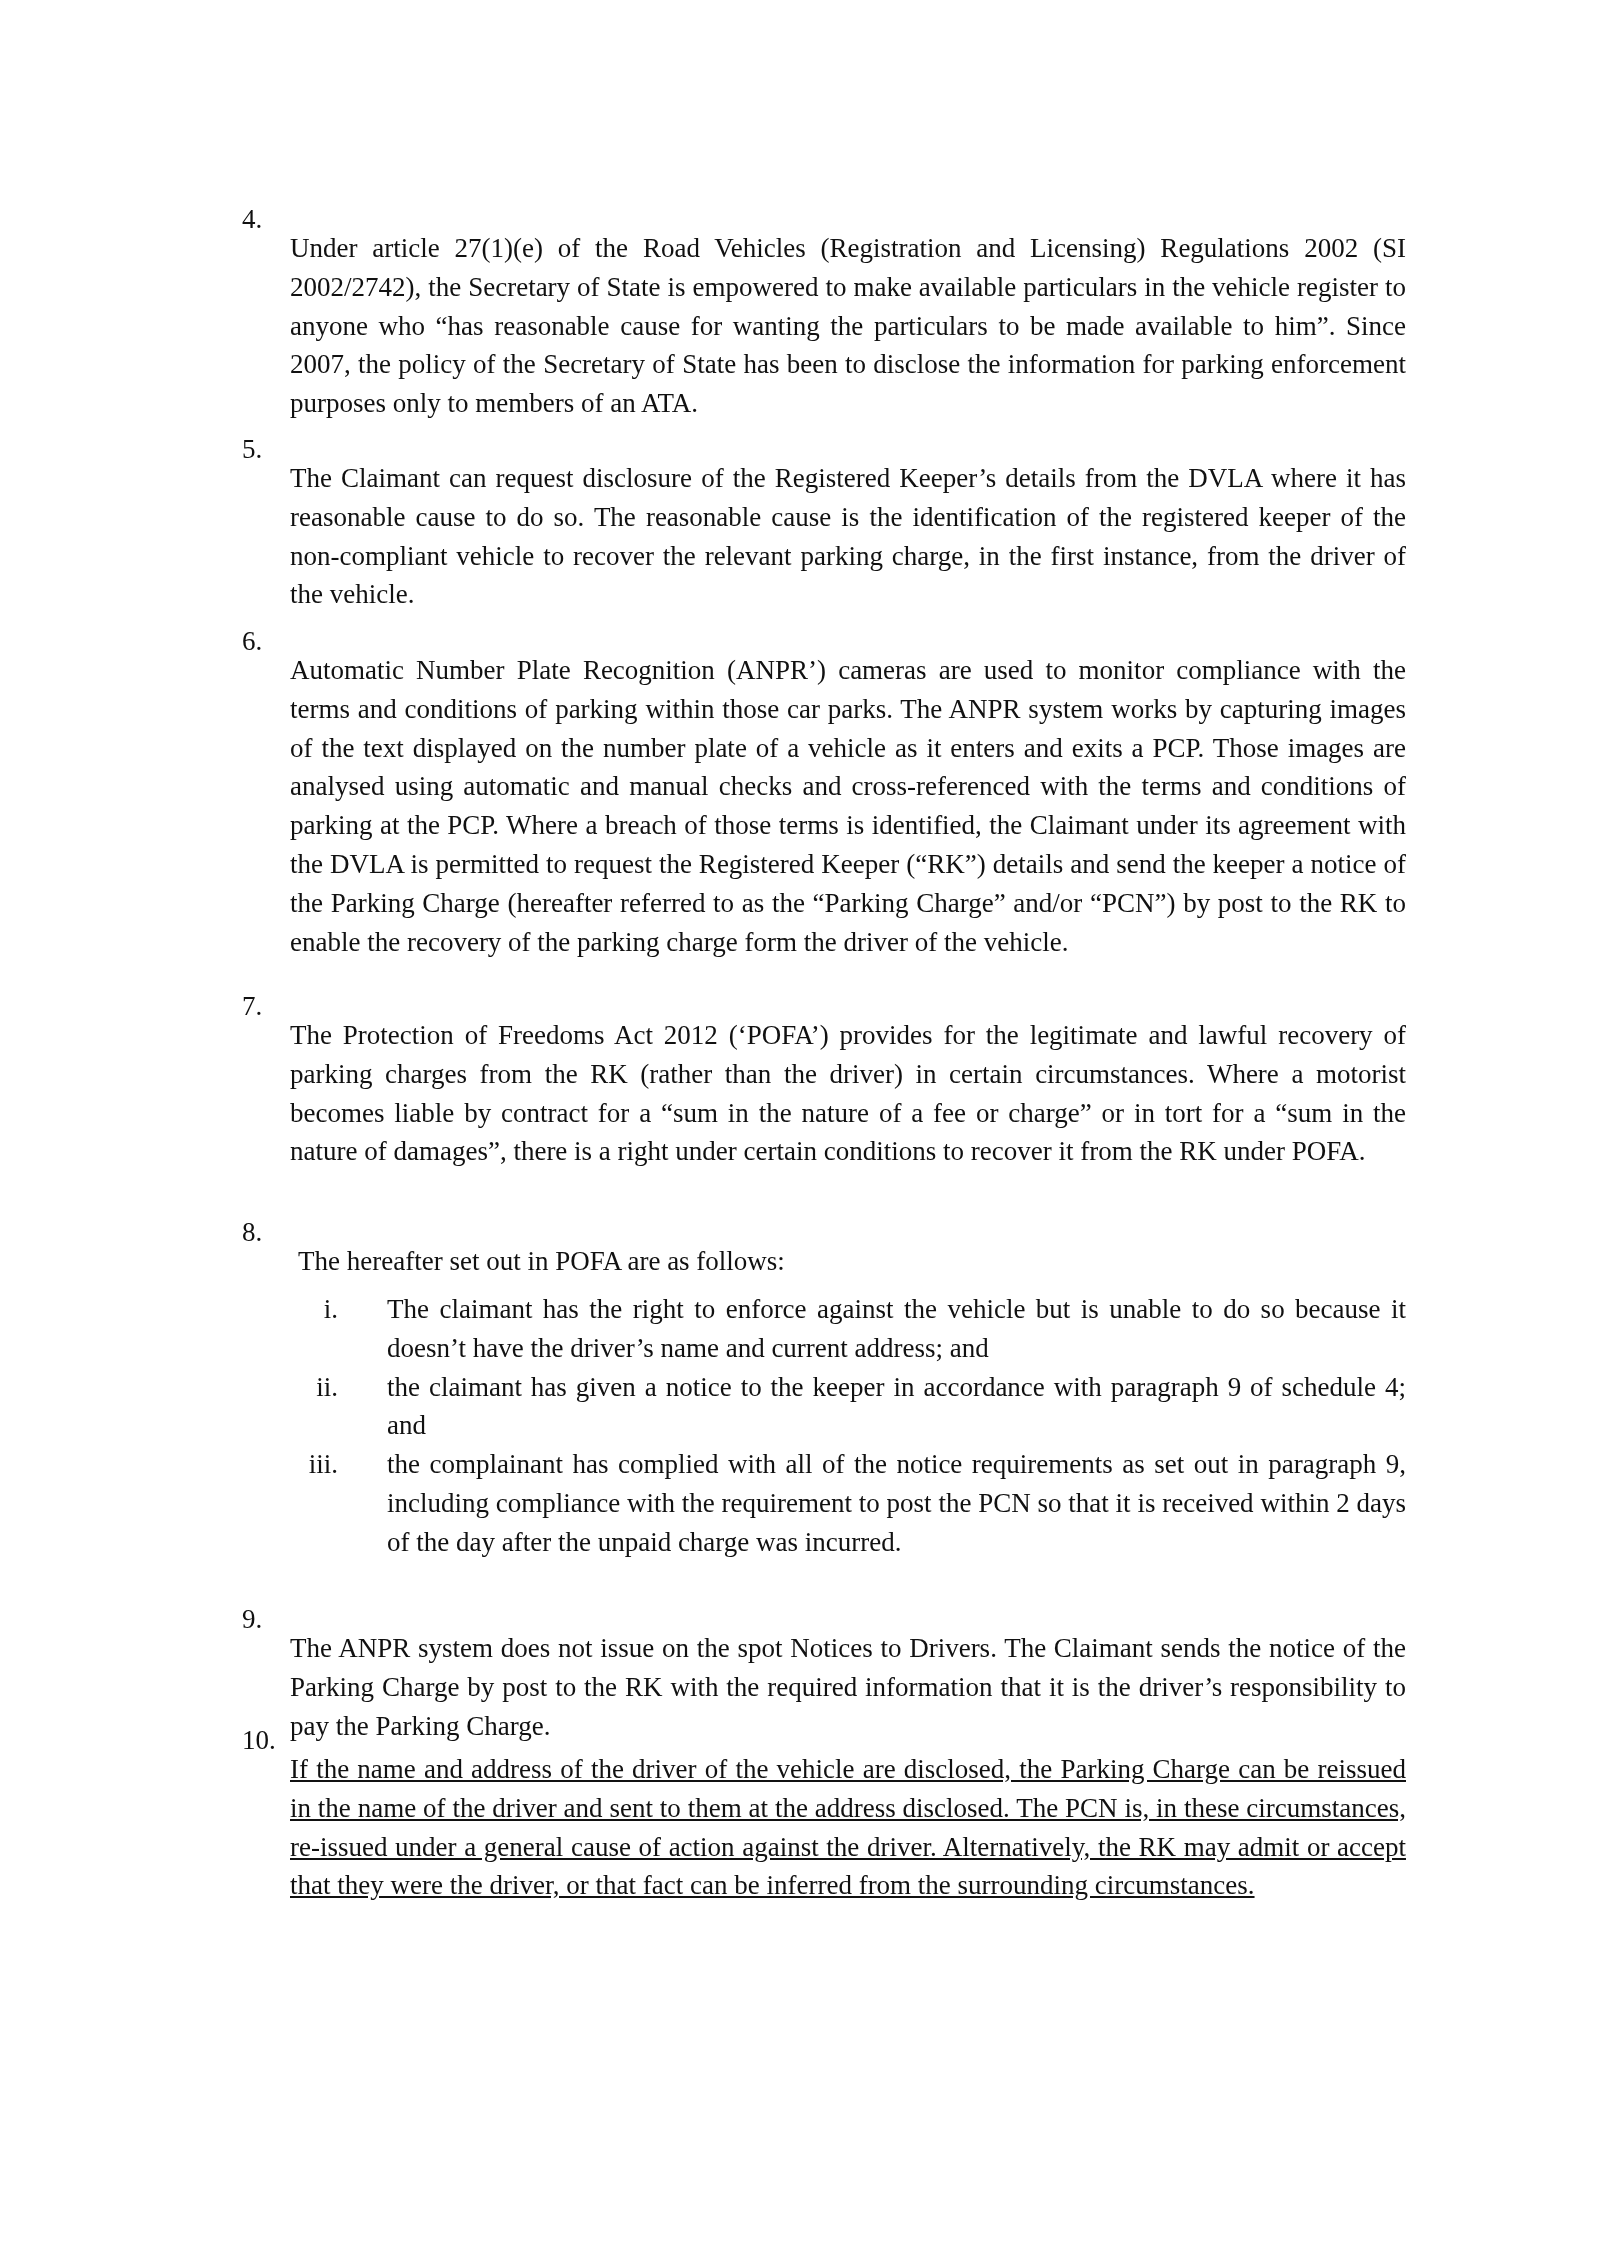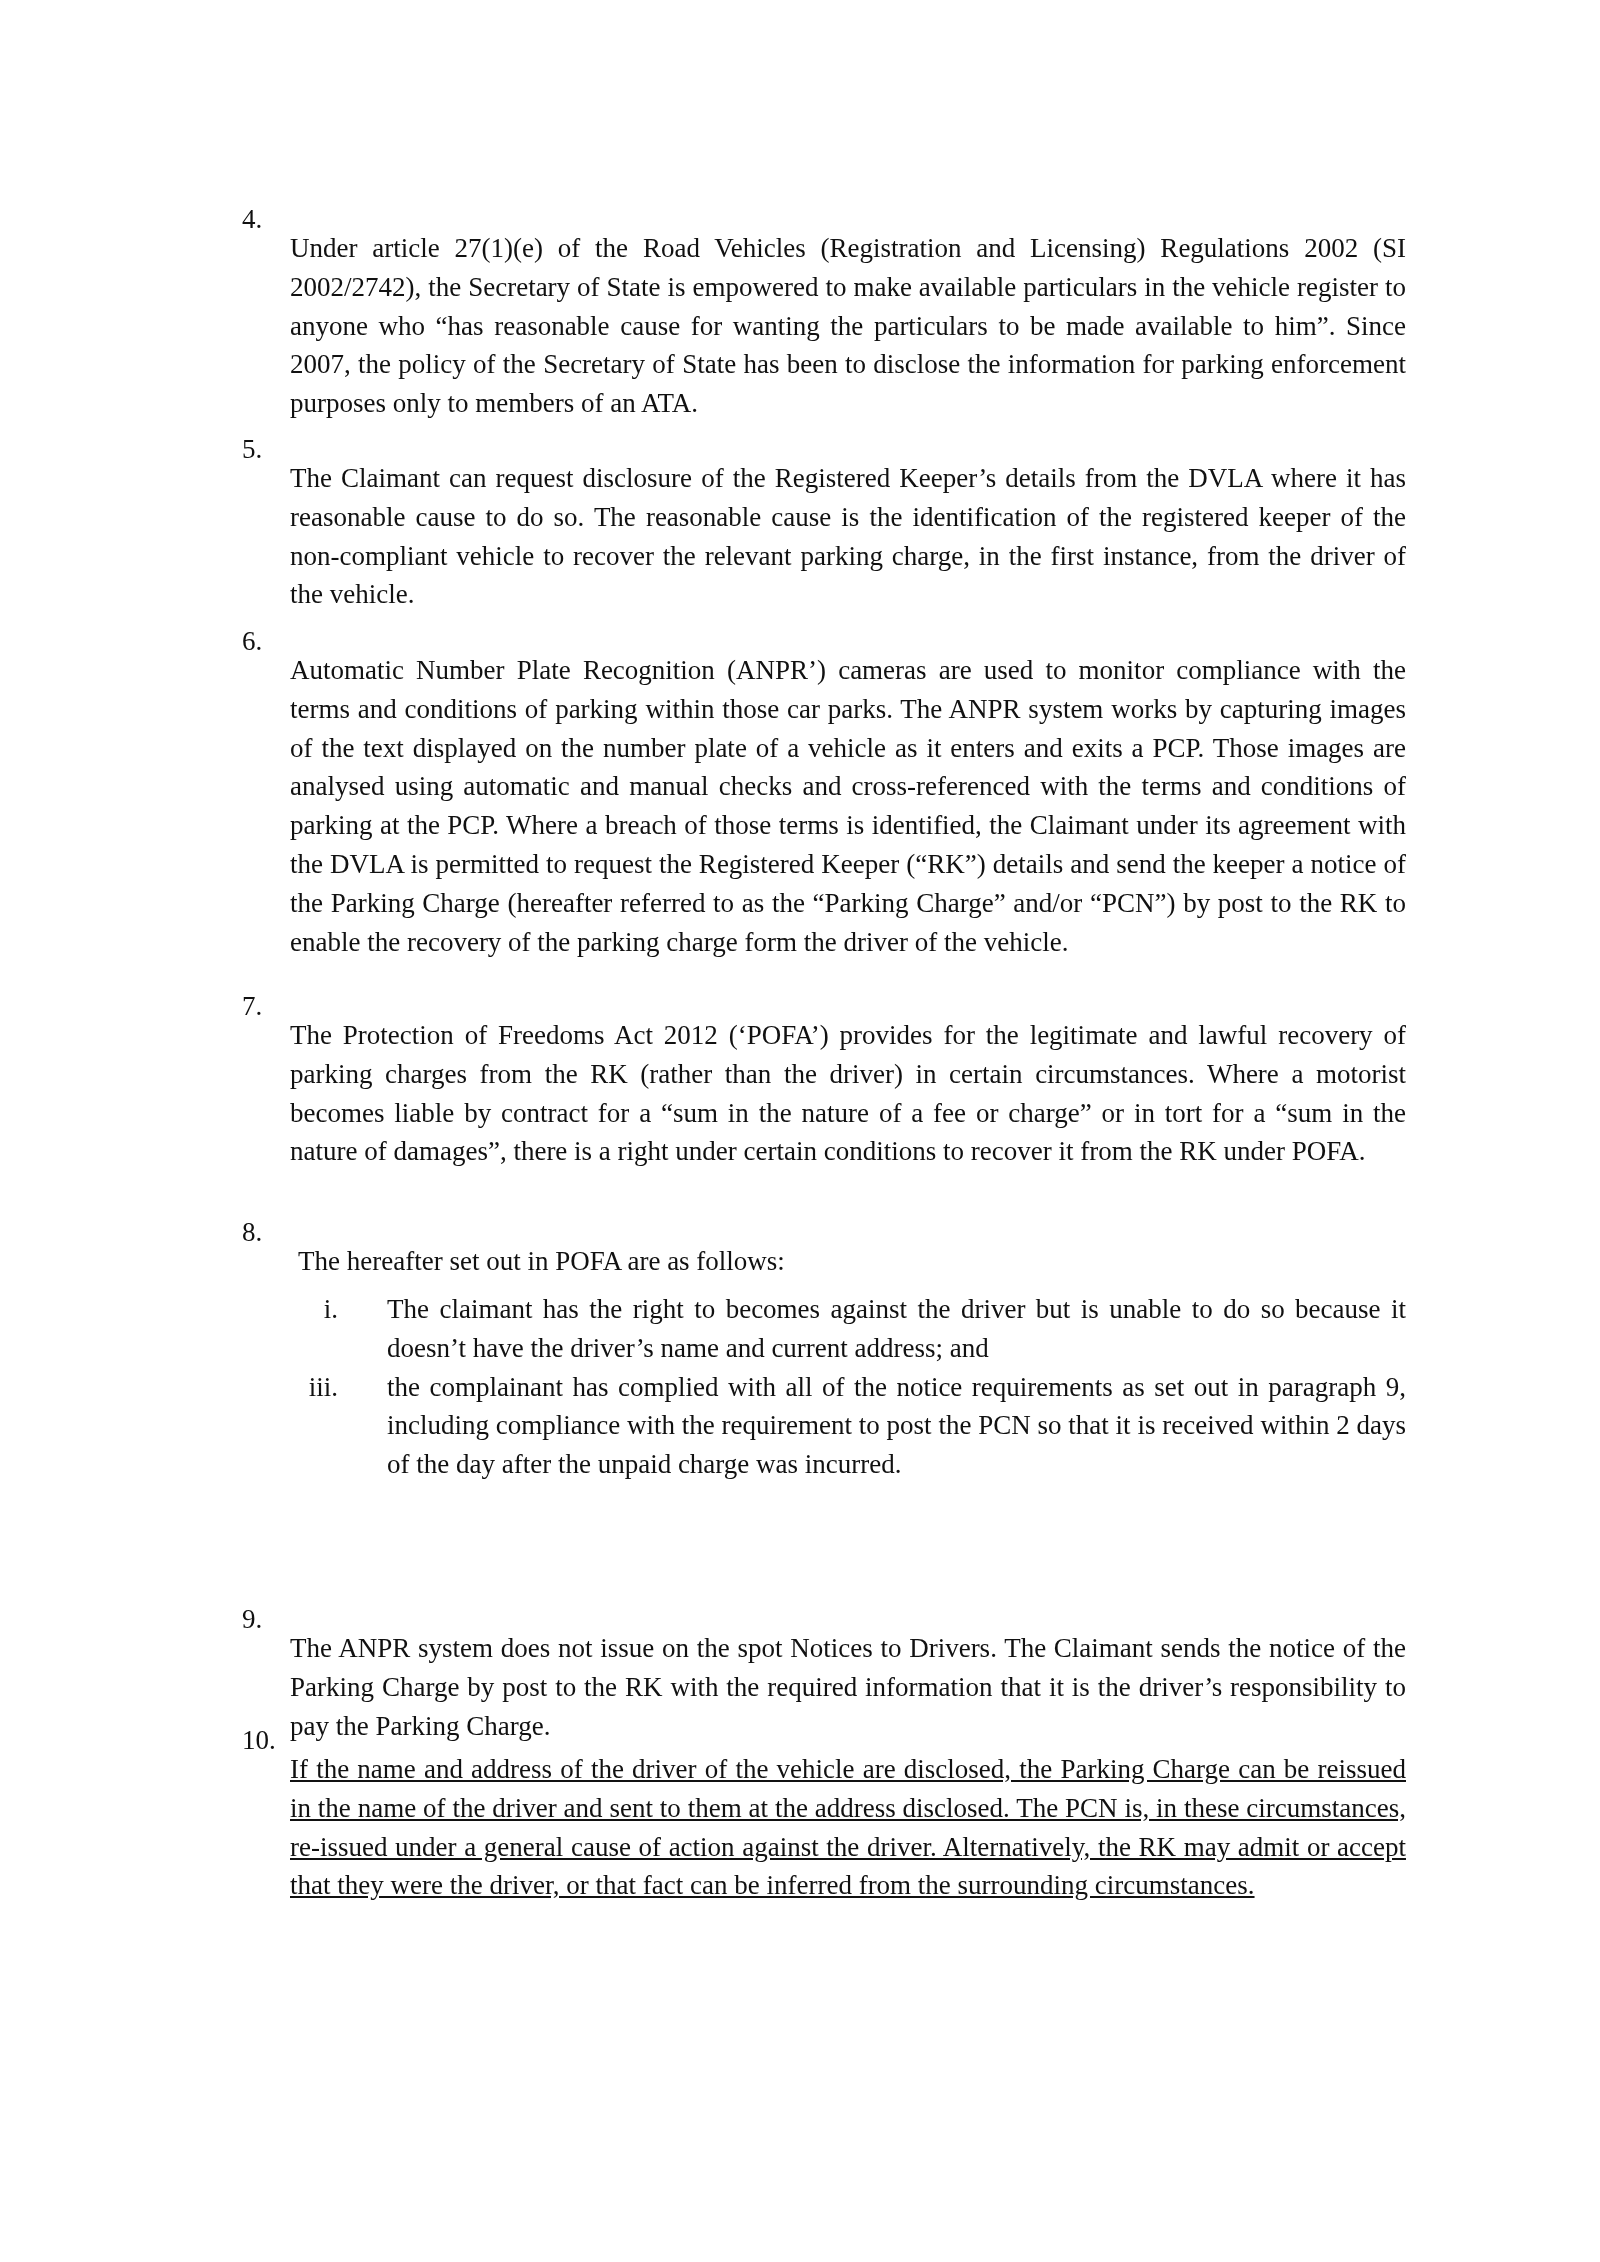--- a/index.html
+++ b/index.html
@@ -94,21 +94,25 @@
   </div>
 
   <div class="para p8" style="top:1213px;">
     <span class="num">8.</span>
     <span class="body">The hereafter set out in POFA are as follows:</span>
   </div>
 
   <div class="sublist" style="top:1290px;">
     <div class="subitem">
       <span class="snum">i.</span>
-      <span class="sbody">The claimant has the right to becomes against the driver but is unable to do so because it doesn’t have the driver’s name and current address; and</span>
+      <span class="sbody">The claimant has the right to enforce against the vehicle but is unable to do so because it doesn’t have the driver’s name and current address; and</span>
+    </div>
+    <div class="subitem">
+      <span class="snum">ii.</span>
+      <span class="sbody">the claimant has given a notice to the keeper in accordance with paragraph 9 of schedule 4; and</span>
     </div>
     <div class="subitem">
       <span class="snum">iii.</span>
       <span class="sbody">the complainant has complied with all of the notice requirements as set out in paragraph 9, including compliance with the requirement to post the PCN so that it is received within 2 days of the day after the unpaid charge was incurred.</span>
     </div>
   </div>
 
   <div class="para" style="top:1600px;">
     <span class="num">9.</span>
     <span class="body">The ANPR system does not issue on the spot Notices to Drivers. The Claimant sends the notice of the Parking Charge by post to the RK with the required information that it is the driver’s responsibility to pay the Parking Charge.</span>

